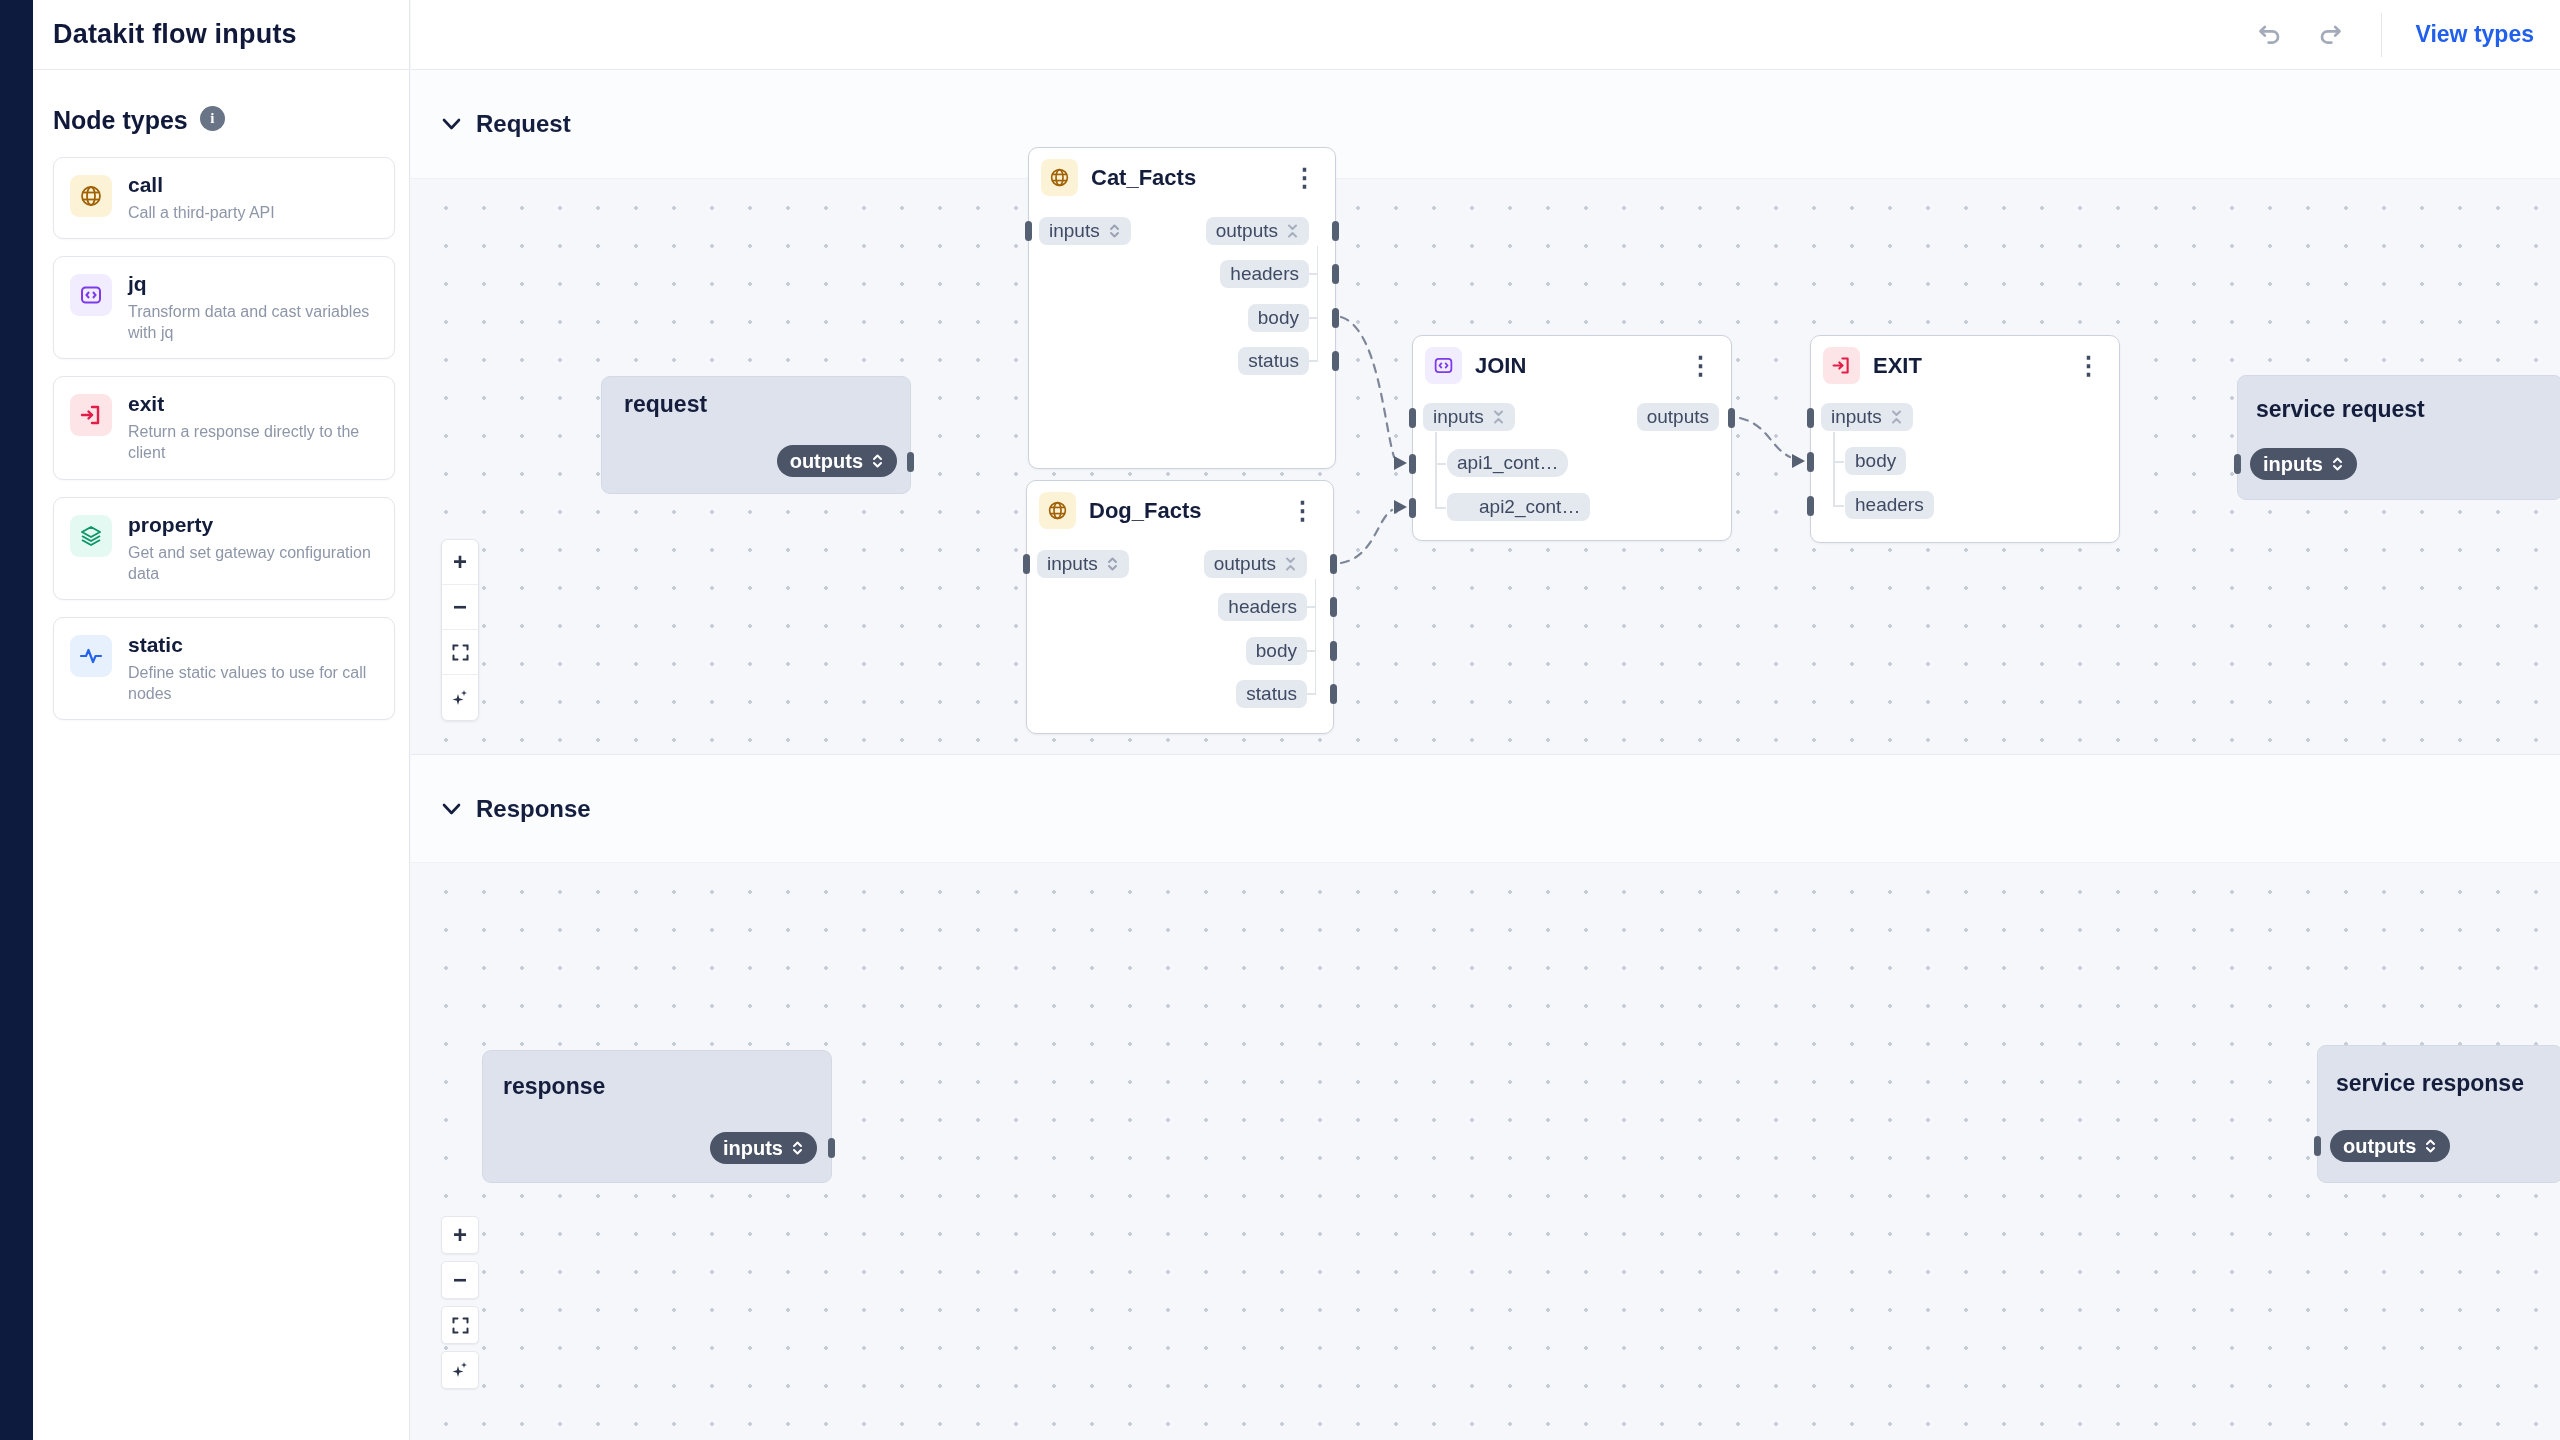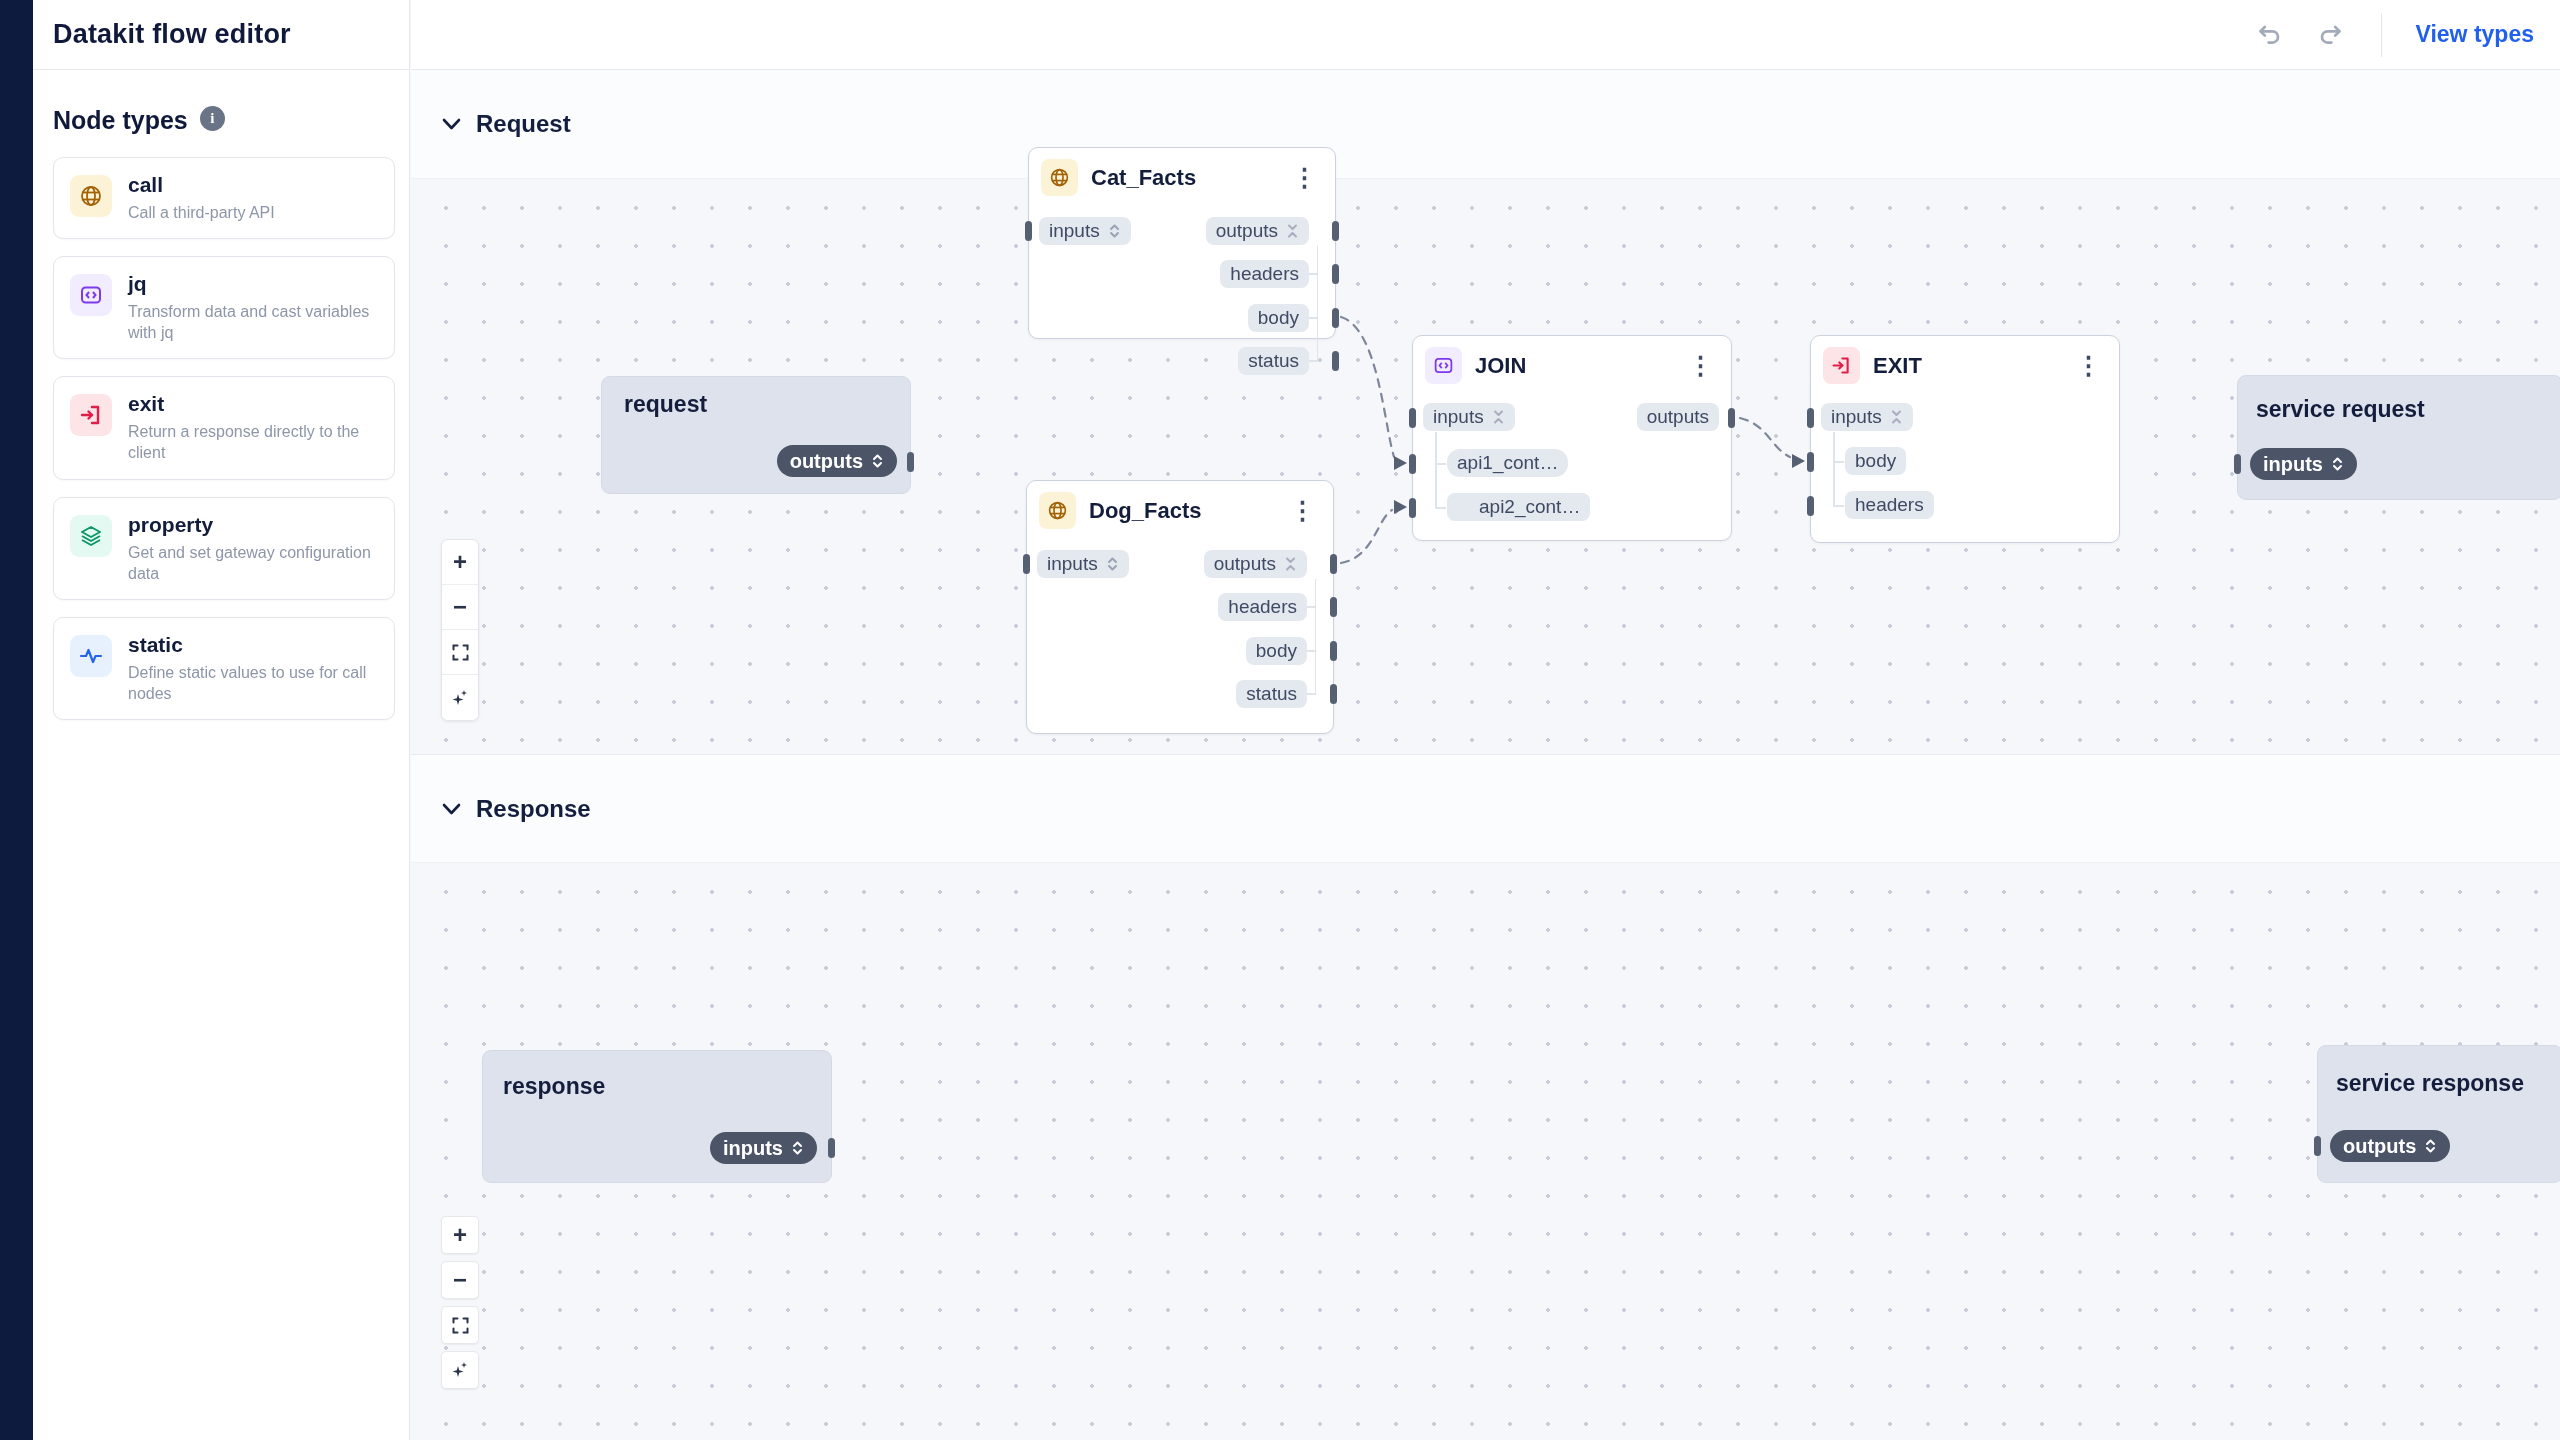--- a/index.html
+++ b/index.html
@@ -72,21 +72,21 @@
 
   .edges { position:absolute; left:0; top:0; width:2560px; height:1440px; pointer-events:none; }
 </style>
 </head>
 <body>
 
 <div class="leftrail"></div>
 
 <aside class="sidebar">
   <div class="sidebar-header">
-    <span class="app-title">Datakit flow editor</span>
+    <span class="app-title">Datakit flow inputs</span>
   </div>
   <div class="sidebar-section-head">
     <h2>Node types</h2>
     <span class="info-badge">i</span>
   </div>
   <div class="cards">
 
     <div class="card">
       <span class="card-icon amber">
         <svg width="24" height="24" viewBox="0 0 24 24" fill="none" stroke="#a16207" stroke-width="1.8">
@@ -208,21 +208,21 @@
     <span class="picon">
       <svg width="13" height="16" viewBox="0 0 13 16" fill="none" stroke="#ffffff" stroke-width="2" stroke-linecap="round" stroke-linejoin="round">
           <polyline points="3,6 6.5,2.5 10,6"></polyline>
           <polyline points="3,10 6.5,13.5 10,10"></polyline>
         </svg>
     </span>
   </div>
   <span class="port" style="right:-4px;top:75px;"></span>
 </div>
 
-<div class="fnode" style="left:1028px;top:147px;width:308px;height:192px;">
+<div class="fnode" style="left:1028px;top:147px;width:308px;height:322px;">
   <div class="fnode-head">
     <span class="nicon amber">
       <svg width="21" height="21" viewBox="0 0 24 24" fill="none" stroke="#a16207" stroke-width="1.9">
         <circle cx="12" cy="12" r="9"></circle>
           <ellipse cx="12" cy="12" rx="4" ry="9"></ellipse>
         <line x1="3.5" y1="8.5" x2="20.5" y2="8.5"></line>
           <line x1="3.5" y1="15.5" x2="20.5" y2="15.5"></line>
       </svg>
     </span>
     <span class="ntitle">Cat_Facts</span>

